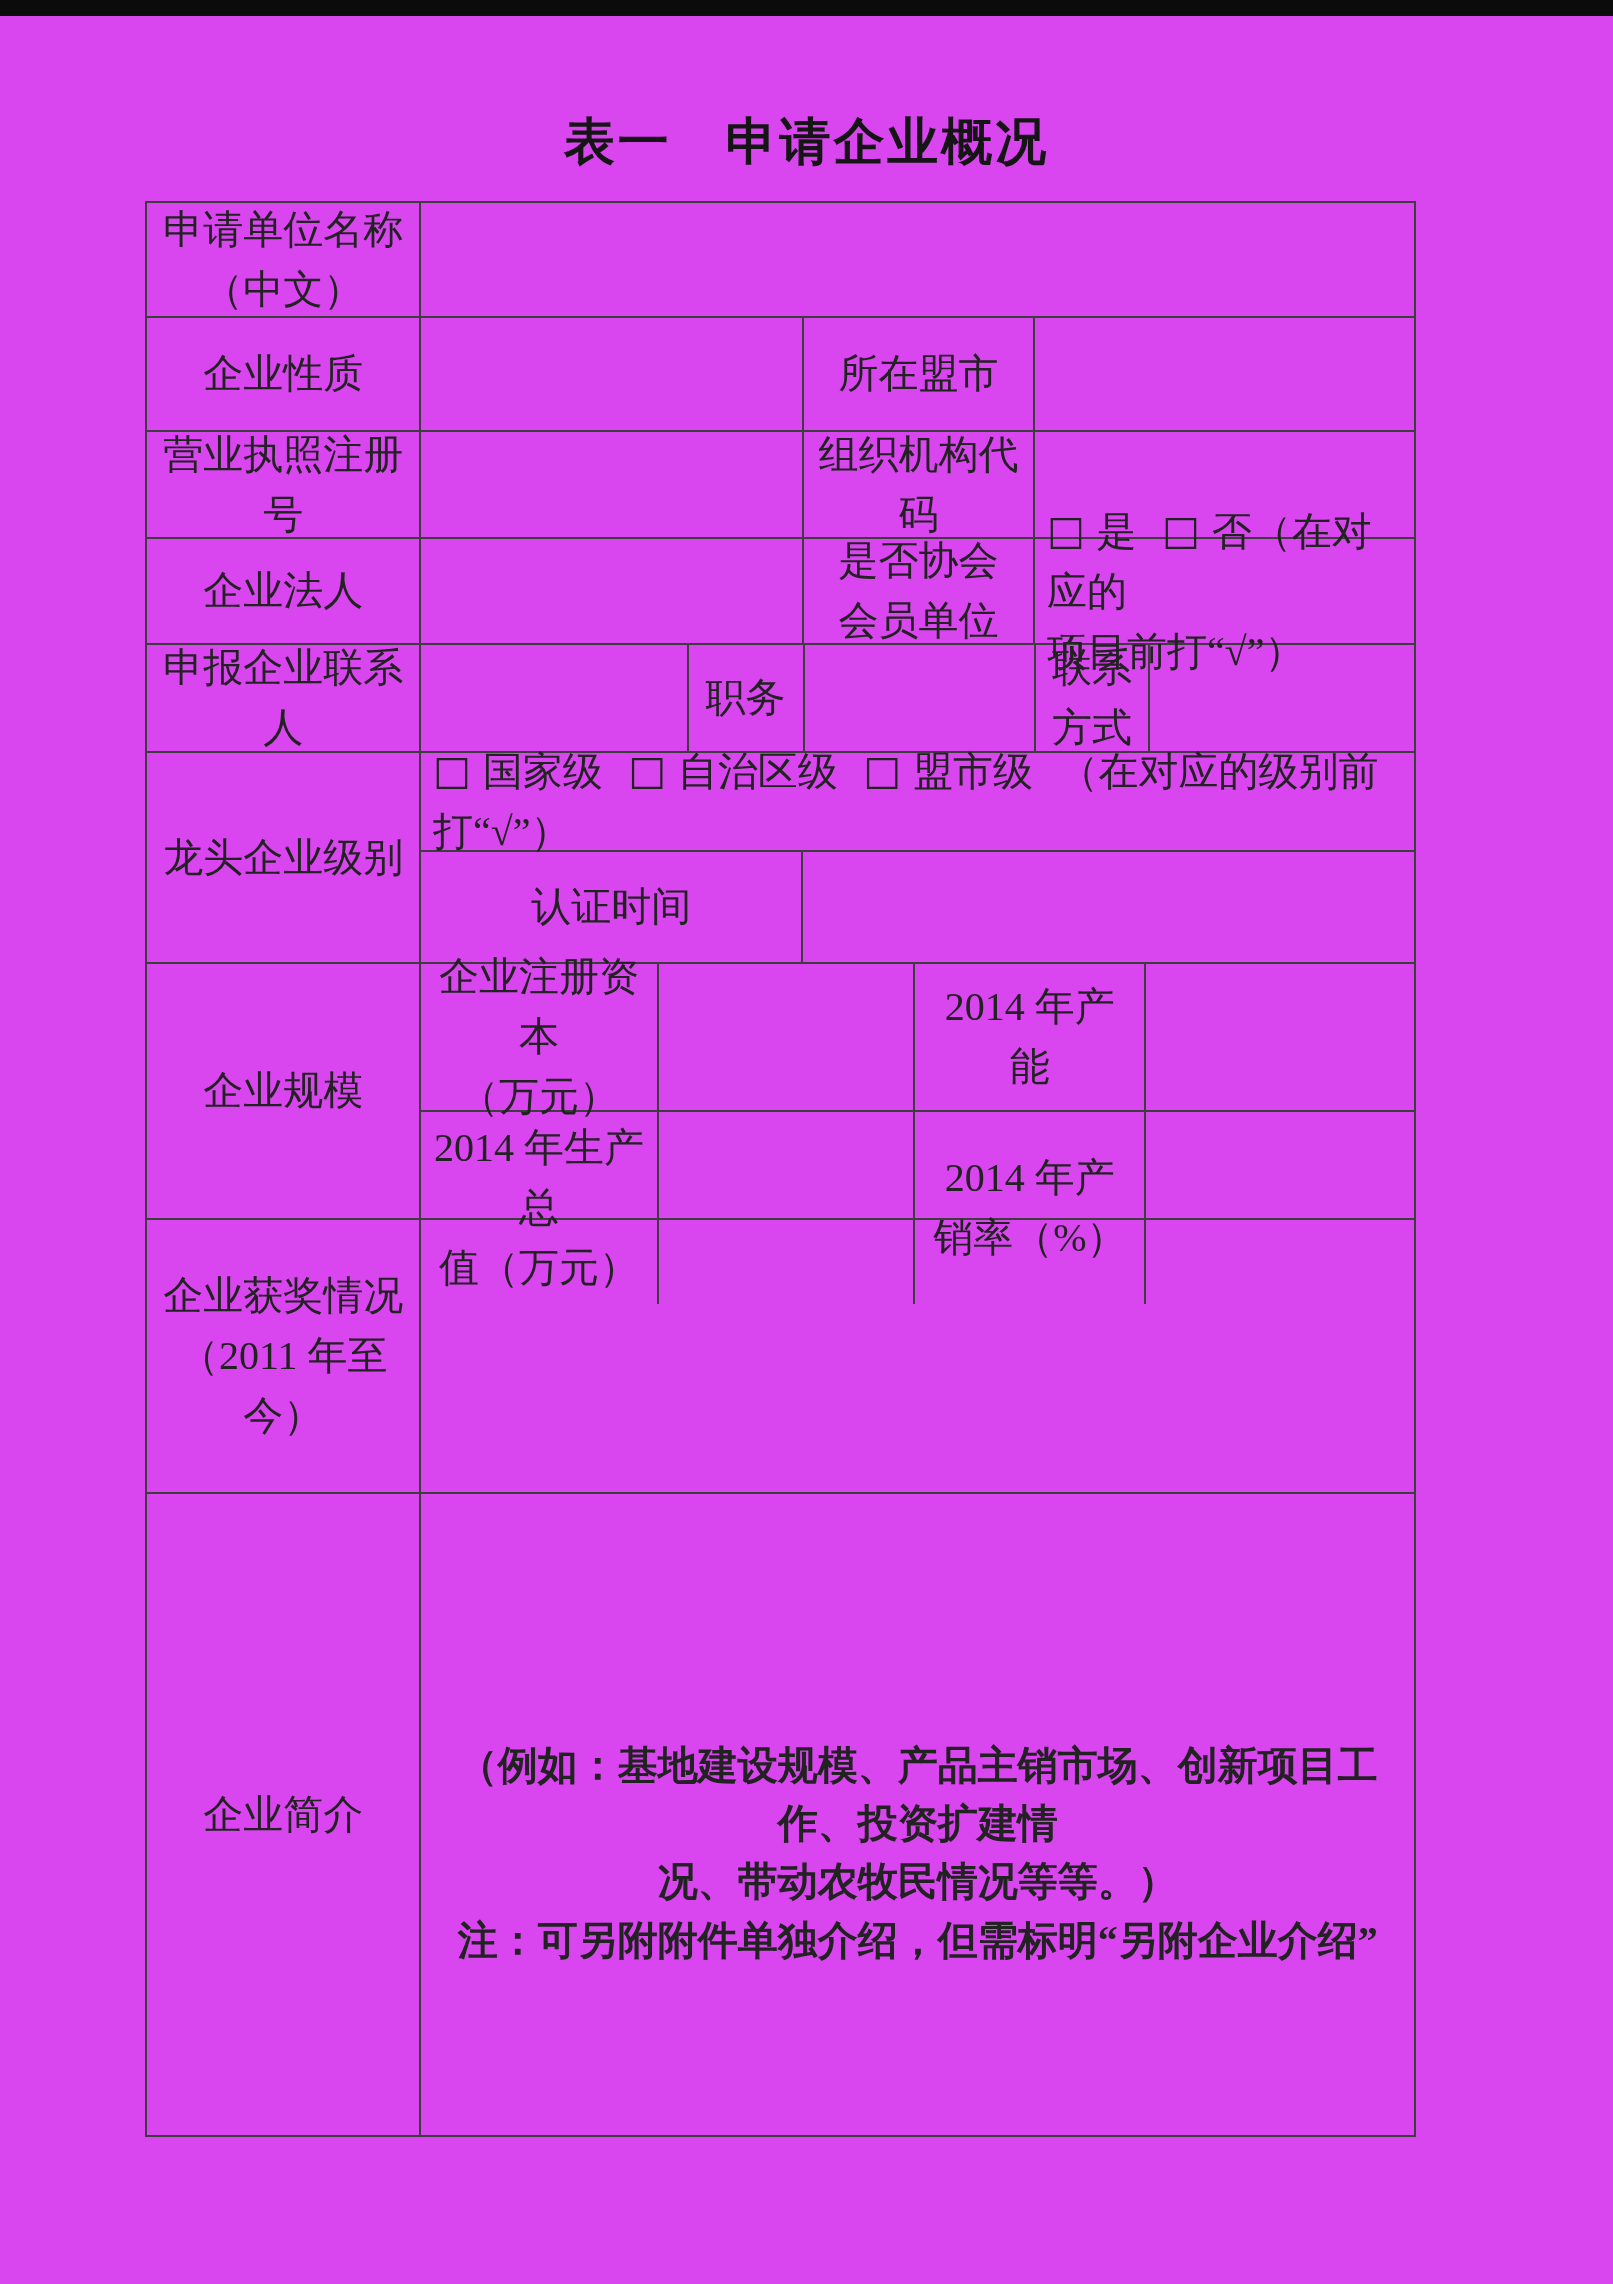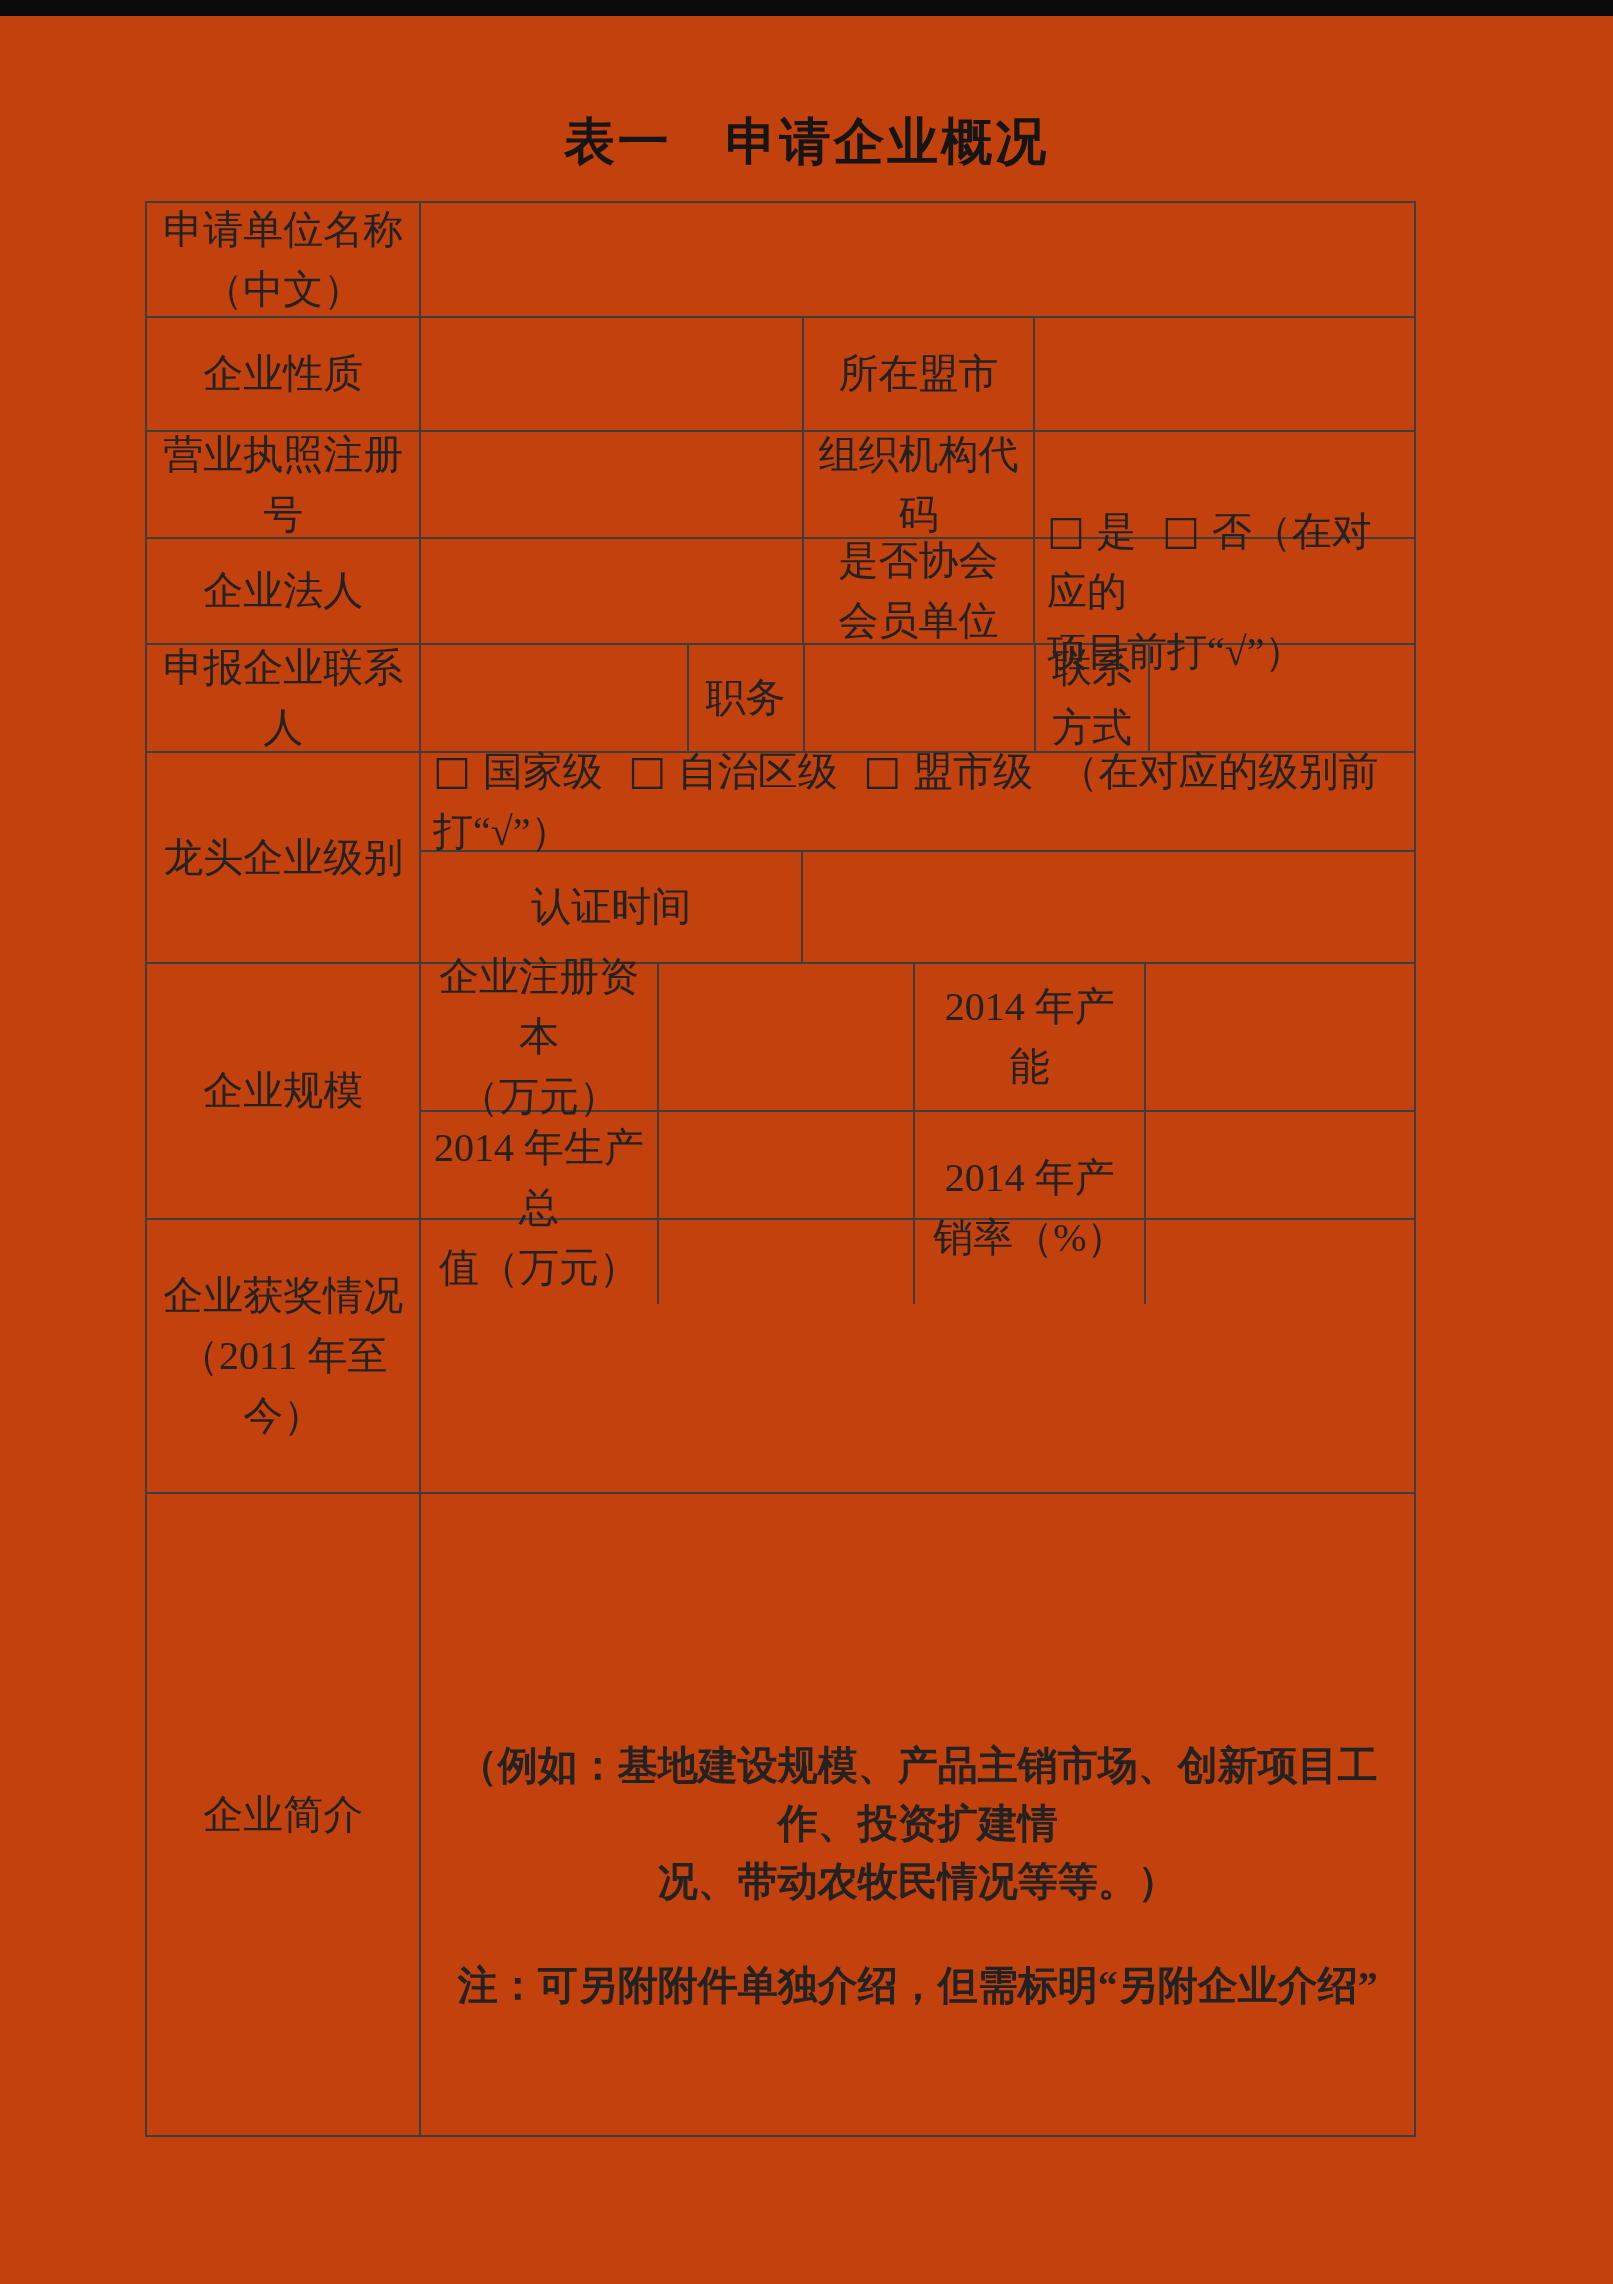--- a/index.html
+++ b/index.html
@@ -1,20 +1,20 @@
 <!DOCTYPE html>
 <html><head>
 <meta charset="utf-8">
 <style>
   * { margin:0; padding:0; box-sizing:border-box; }
   html,body { background:#ffffff; }
   .page {
     position:relative;
     width:1613px; height:2285px;
-    background:#c2410c;
+    background:#d946ef;
     color:#222;
     font-family:"Liberation Serif","DejaVu Serif",serif;
     overflow:hidden;
   }
   .scan-bar {
     position:absolute; top:0; left:0;
     width:1613px; height:15.7px;
     background:#0b0b0b;
   }
   .title {
@@ -87,21 +87,21 @@
   
   .profile-cell {
     flex-direction:column;
     justify-content:flex-start;
     align-items:center;
     padding-top:243px;
     white-space:normal;
     font-weight:bold;
   }
   .profile-hint { white-space:pre-line; text-align:center; line-height:1.45; }
-  .profile-note { margin-top:45px; text-align:center; }
+  .profile-note { text-align:center; }
 </style>
 </head>
 <body>
 
 <div class="page">
   <div class="scan-bar"></div>
   <div class="title">表一　申请企业概况</div>
 
   <div class="form-table">
 

